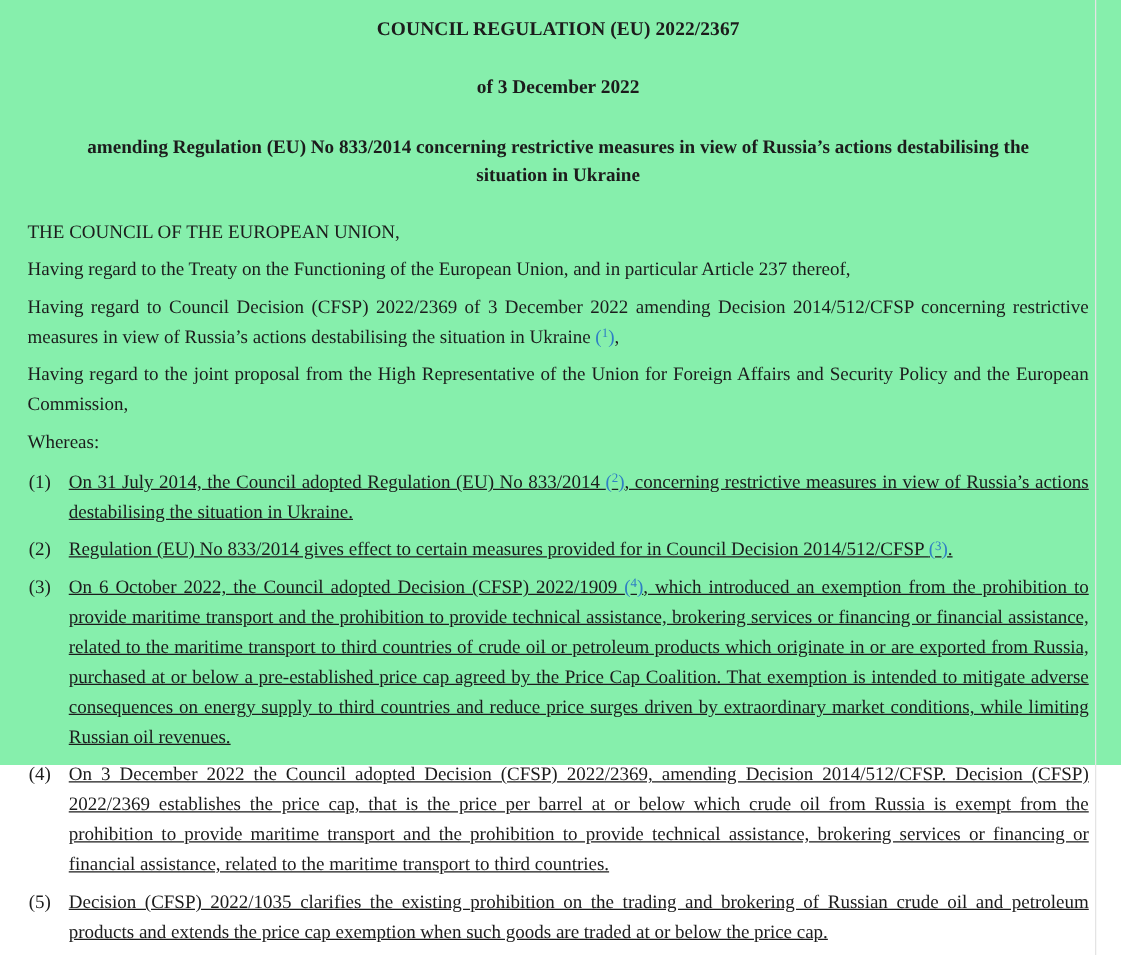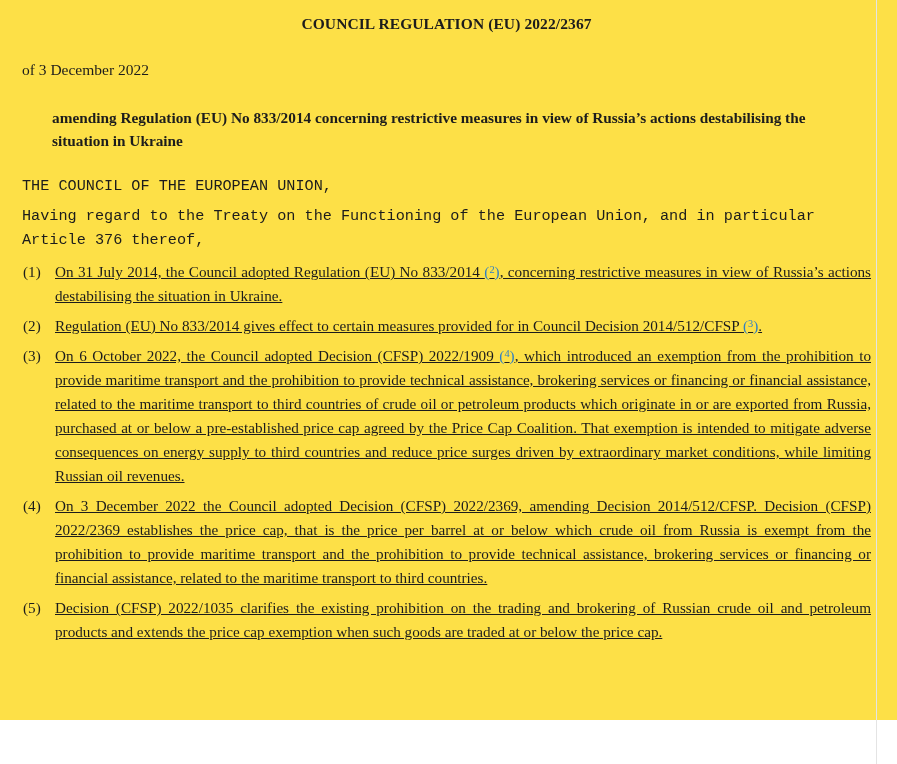--- a/index.html
+++ b/index.html
@@ -10,22 +10,22 @@
   body {
     width: 897px;
     height: 764px;
     overflow: hidden;
     font-family: "Liberation Serif", "DejaVu Serif", serif;
     color: #1c1c1c;
   }
   .page {
     position: relative;
     width: 897px;
-    height: 720px;
-    background: #fde047;
+    height: 612px;
+    background: #86efac;
     box-sizing: border-box;
     padding: 0 26px 0 22px;
   }
   
   .page-edge-line {
     position: absolute;
     top: 0;
     right: 20px;
     width: 1px;
     height: 764px;
@@ -36,44 +36,43 @@
   }
   .doc-title {
     text-align: center;
     font-weight: bold;
     font-size: 15.5px;
     letter-spacing: 0.1px;
     line-height: 20px;
     margin: 0;
   }
   .doc-date {
-    text-align: left;
-    font-weight: normal;
+    text-align: center;
+    font-weight: bold;
     font-size: 15.5px;
     line-height: 20px;
     margin: 26px 0 12px 0;
   }
   .doc-subtitle {
-    text-align: left;
+    text-align: center;
     font-weight: bold;
     font-size: 15.3px;
     line-height: 23px;
     margin: 26px 30px 0 30px;
   }
   .body-area {
     margin-top: 22px;
   }
   p.para {
     margin: 0 0 1px 0;
     padding-bottom: 5px;
     font-size: 15.2px;
     line-height: 24px;
     text-align: justify;
     text-justify: inter-word;
-    font-family: Liberation Mono, monospace;
   }
   p.para.nojust {
     text-align: left;
   }
   .recitals {
     margin-top: 3px;
   }
   .recital {
     display: flex;
     align-items: flex-start;
@@ -117,23 +116,26 @@
     <div class="doc-title">COUNCIL REGULATION (EU) 2022/2367</div>
     <div class="doc-date">of 3 December 2022</div>
     <div class="doc-subtitle">amending Regulation (EU) No 833/2014 concerning restrictive measures in view of Russia’s actions destabilising the situation in Ukraine</div>
   </div>
 
   <div class="body-area">
 
     <p class="para nojust">THE COUNCIL OF THE EUROPEAN UNION,</p>
 
     <div>
-        <p class="para nojust">Having regard to the Treaty on the Functioning of the European Union, and in particular Article 376 thereof,</p>
+        <p class="para nojust">Having regard to the Treaty on the Functioning of the European Union, and in particular Article 237 thereof,</p>
+        <p class="para">Having regard to Council Decision (CFSP) 2022/2369 of 3 December 2022 amending Decision 2014/512/CFSP concerning restrictive measures in view of Russia’s actions destabilising the situation in Ukraine <span class="fn" style="color: rgb(47, 127, 196);">(<sup>1</sup>)</span>,</p>
+        <p class="para">Having regard to the joint proposal from the High Representative of the Union for Foreign Affairs and Security Policy and the European Commission,</p>
       </div>
 
+    <p class="para nojust">Whereas:</p>
 
     <div class="recitals">
         <div class="recital">
           <div class="recital-num">(1)</div>
           <div class="recital-text">On 31 July 2014, the Council adopted Regulation (EU) No 833/2014 <span class="fn" style="color: rgb(47, 127, 196);">(<sup>2</sup>)</span>, concerning restrictive measures in view of Russia’s actions destabilising the situation in Ukraine.</div>
         </div>
         <div class="recital">
           <div class="recital-num">(2)</div>
           <div class="recital-text">Regulation (EU) No 833/2014 gives effect to certain measures provided for in Council Decision 2014/512/CFSP <span class="fn" style="color: rgb(47, 127, 196);">(<sup>3</sup>)</span>.</div>
         </div>

